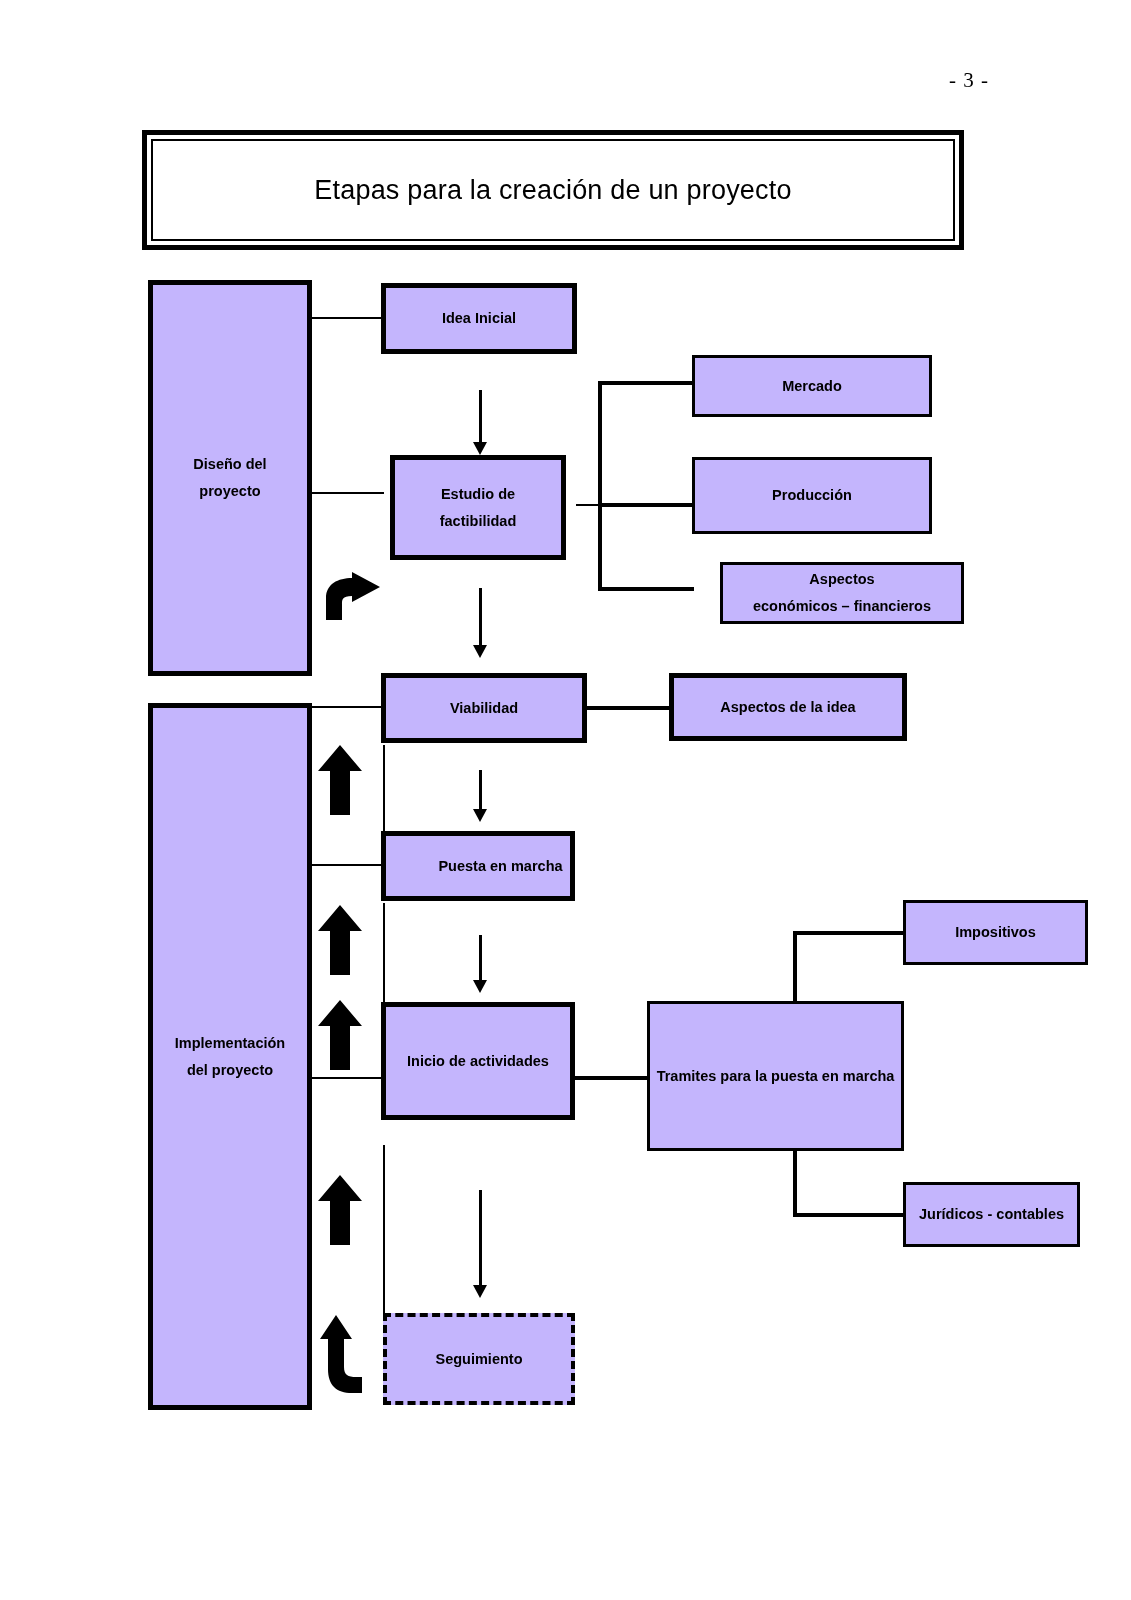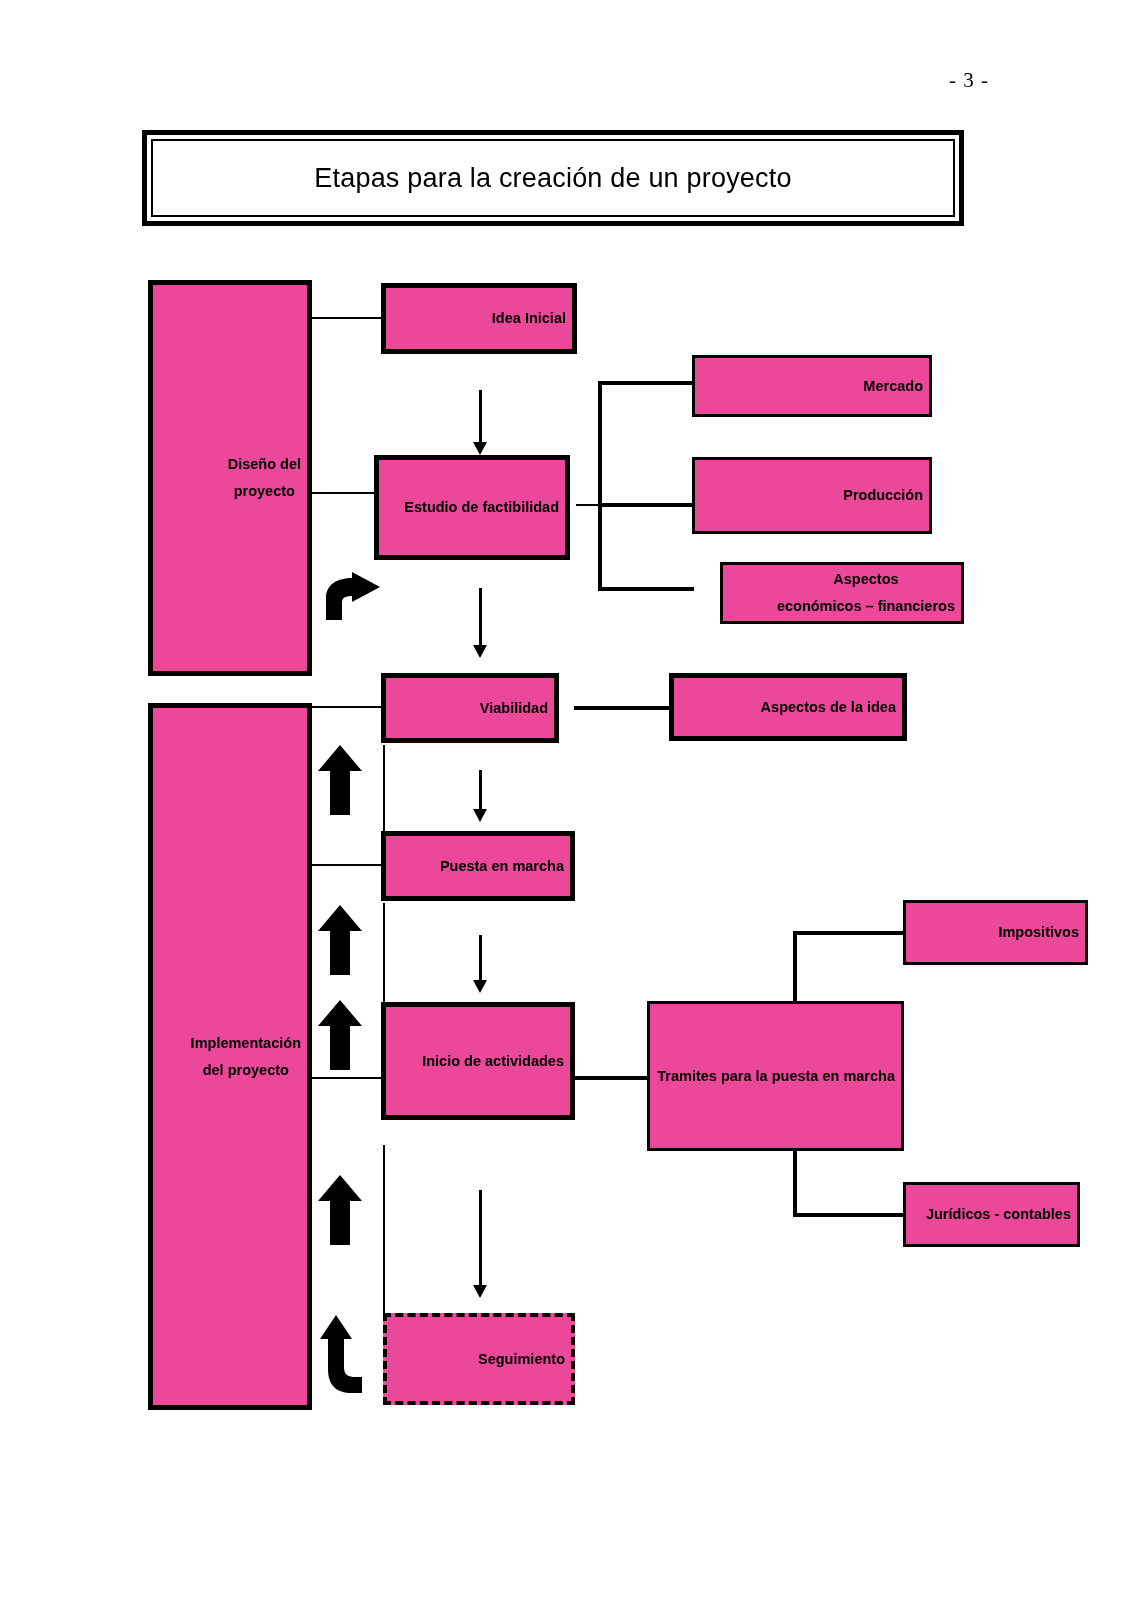--- a/index.html
+++ b/index.html
@@ -27,21 +27,21 @@
     font-family: "Liberation Serif", serif;
     letter-spacing: 1px;
     color: #000;
   }
   
   .title-outer {
     position: absolute;
     left: 142px;
     top: 130px;
     width: 822px;
-    height: 96px;
+    height: 120px;
     border: 5px solid #000;
     box-sizing: border-box;
     background: #fff;
   }
   .title-inner {
     position: absolute;
     left: 4px;
     top: 4px;
     right: 4px;
     bottom: 4px;
@@ -56,24 +56,24 @@
     font-size: 27px;
     font-weight: 400;
     letter-spacing: .2px;
     color: #000;
     text-align: center;
   }
   
   .node {
     position: absolute;
     box-sizing: border-box;
-    background: #ec4899;
+    background: #c4b5fd;
     display: flex;
     align-items: center;
-    justify-content: flex-end;
+    justify-content: center;
     text-align: center;
     z-index: 3;
   }
   .node .label {
     font-size: 14.5px;
     font-weight: bold;
     line-height: 1.85;
     color: #000;
     padding: 0 6px;
     white-space: pre-line;
@@ -225,25 +225,25 @@
 
   <div class="node thick" style="left:148px; top:703px; width:164px; height:707px;">
     <span class="label">Implementación
 del proyecto</span>
   </div>
 
   <div class="node thick" style="left:381px; top:283px; width:196px; height:71px;">
     <span class="label">Idea Inicial</span>
   </div>
 
-  <div class="node thick" style="left:374px; top:455px; width:196px; height:105px;">
+  <div class="node thick" style="left:390px; top:455px; width:176px; height:105px;">
     <span class="label">Estudio de factibilidad</span>
   </div>
 
-  <div class="node thick" style="left:381px; top:673px; width:178px; height:70px;">
+  <div class="node thick" style="left:381px; top:673px; width:206px; height:70px;">
     <span class="label">Viabilidad</span>
   </div>
 
   <div class="node thick" style="left:381px; top:831px; width:194px; height:70px;padding-left:45px;">
     <span class="label">Puesta en marcha</span>
   </div>
 
   <div class="node thick" style="left:381px; top:1002px; width:194px; height:118px;">
     <span class="label">Inicio de actividades</span>
   </div>

